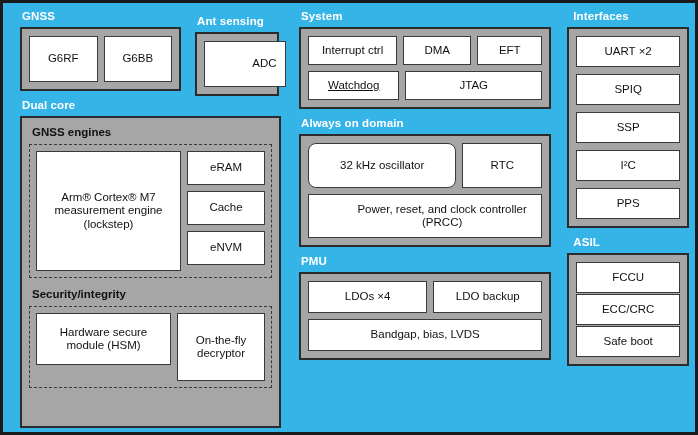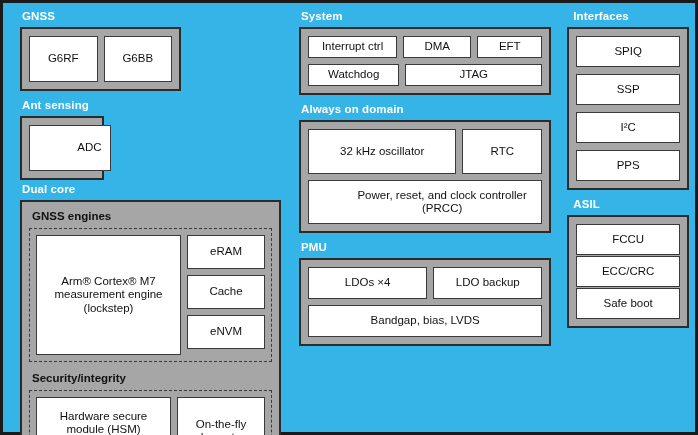--- a/index.html
+++ b/index.html
@@ -93,36 +93,36 @@
   .ant-cell    { height: 46px; width: 82px; padding-left: 42px; }
 
   .dc-left  { flex: 1 1 auto; display: flex; border-radius: 29px; }
   .dc-left .cell { flex: 1 1 auto; }
   .dc-right { width: 78px; display: flex; flex-direction: column; gap: 6px; }
   .dc-right .cell { height: 34px; }
 
   .sec-hsm { flex: 1 1 auto; height: 52px; }
   .sec-otf { width: 88px; height: 68px; }
 
-  .sys-cell  { height: 22px; }
+  .sys-cell  { height: 29px; }
   .aod-cell  { height: 45px; }
   .aod-prcc  { height: 44px; padding-left: 37px; }
   .pmu-cell  { height: 32px; }
 
   .iface-cell { height: 31px; }
   .asil-cell  { height: 31px; }
 </style>
 </head>
 <body>
 
 <div id="chip">
 
   <div class="col col-left">
 
-    <div style="display:flex; flex-direction:column;">
+    <div style="display:flex; flex-direction:row;">
 
       <div class="group" style="width:175px;">
         <div class="grp-title">GNSS</div>
         <div class="grp-body">
           <div class="row">
             <div class="cell gnss-cell">G6RF</div>
             <div class="cell gnss-cell">G6BB</div>
           </div>
         </div>
       </div>
@@ -175,31 +175,31 @@
 
     <div class="group">
       <div class="grp-title">System</div>
       <div class="grp-body">
         <div class="row">
           <div class="cell sys-cell" style="flex:1.35 1 0;">Interrupt ctrl</div>
           <div class="cell sys-cell" style="flex:1 1 0;">DMA</div>
           <div class="cell sys-cell" style="flex:0.95 1 0;">EFT</div>
         </div>
         <div class="row">
-          <div class="cell sys-cell" style="flex:1 1 0;">Watchdog</div>
+          <div class="cell sys-cell" style="flex:1 1 0;text-decoration:underline;">Watchdog</div>
           <div class="cell sys-cell" style="flex:1.55 1 0;">JTAG</div>
         </div>
       </div>
     </div>
 
     <div class="group">
       <div class="grp-title">Always on domain</div>
       <div class="grp-body">
         <div class="row">
-          <div class="cell aod-cell" style="flex:1.95 1 0;">32 kHz oscillator</div>
+          <div class="cell aod-cell" style="flex:1.95 1 0;border-radius:8px;">32 kHz oscillator</div>
           <div class="cell aod-cell" style="flex:1 1 0;">RTC</div>
         </div>
         <div class="row">
           <div class="cell aod-prcc">Power, reset, and clock controller
 (PRCC)</div>
         </div>
       </div>
     </div>
 
     <div class="group">
@@ -215,20 +215,21 @@
       </div>
     </div>
 
   </div>
 
   <div class="col col-right">
 
     <div class="group">
       <div class="grp-title">Interfaces</div>
       <div class="grp-body" style="gap:7px; margin-left:8px;">
+        <div class="cell iface-cell">UART ×2</div>
         <div class="cell iface-cell">SPIQ</div>
         <div class="cell iface-cell">SSP</div>
         <div class="cell iface-cell">I²C</div>
         <div class="cell iface-cell">PPS</div>
       </div>
     </div>
 
     <div class="group">
       <div class="grp-title">ASIL</div>
       <div class="grp-body" style="gap:1px; margin-left:8px;">

